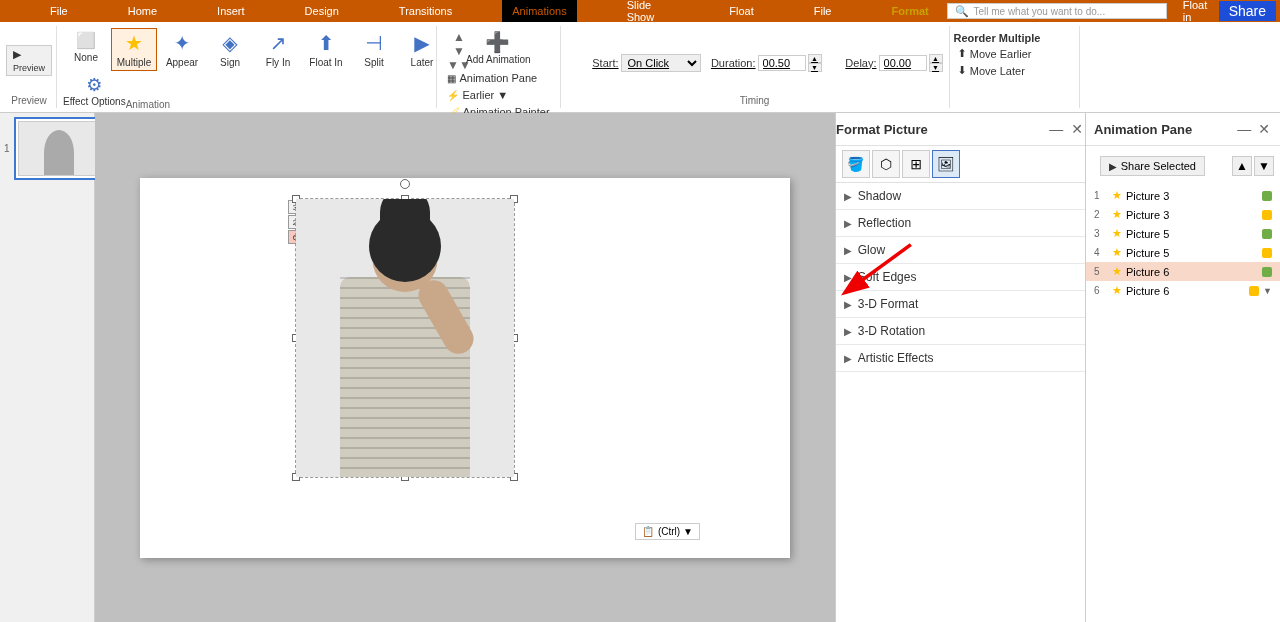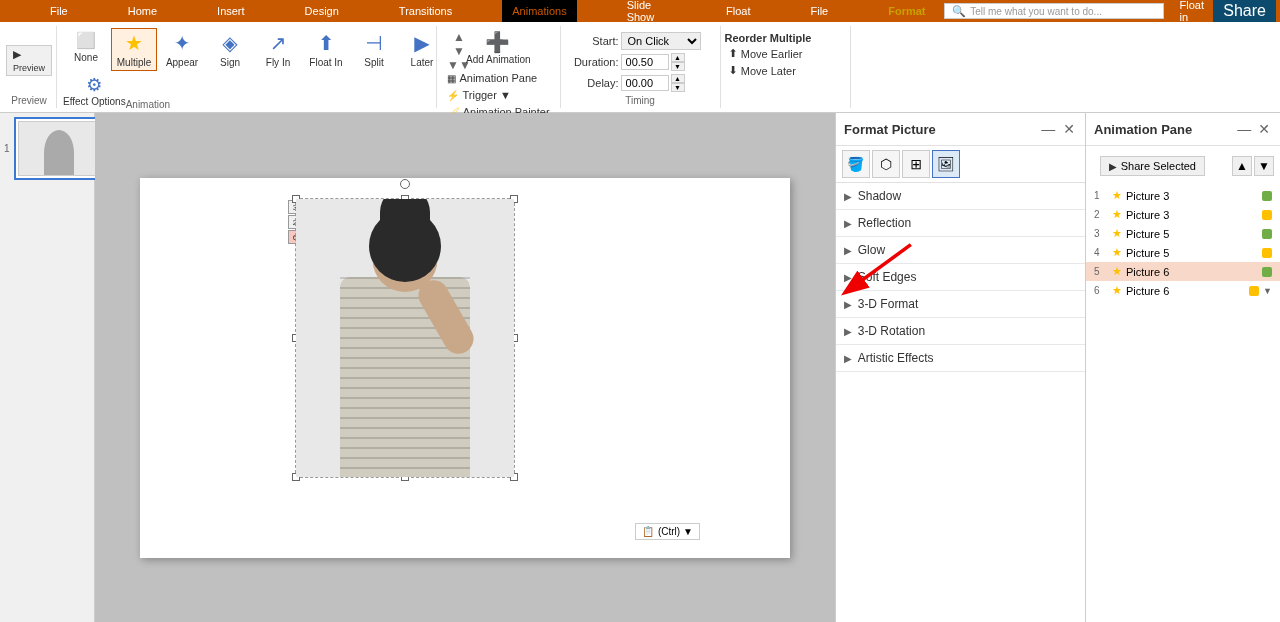--- a/index.html
+++ b/index.html
@@ -53,21 +53,21 @@
     .badge-5 { background: #f8c8c0; }
     .badge-6 { background: #f8c8c0; }
 
     .ctrl-paste { position: absolute; bottom: 10px; right: 40px; background: #fff; border: 1px solid #ccc; padding: 2px 6px; font-size: 10px; cursor: pointer; display: flex; align-items: center; gap: 3px; }
 
     
     .red-arrow { position: absolute; top: 55px; left: 370px; width: 80px; height: 60px; pointer-events: none; }
 
     
     .format-panel { width: 250px; background: #fff; border-left: 1px solid #ccc; display: flex; flex-direction: column; }
-    .panel-header { display: flex; align-items: center; justify-content: space-between; padding: 6px 8px; border-bottom: 1px solid #e0e0e0; }
+    .panel-header { display: flex; align-items: center; justify-content: space-between; padding: 6px 0; border-bottom: 1px solid #e0e0e0; }
     .panel-title { font-size: 13px; font-weight: 600; color: #333; }
     .panel-icon-btn { width: 28px; height: 28px; border: 1px solid #ccc; background: #f5f5f5; display: flex; align-items: center; justify-content: center; cursor: pointer; font-size: 14px; }
     .panel-icon-btn.active { background: #dce9f7; border-color: #4472c4; }
     .panel-close { cursor: pointer; font-size: 14px; color: #666; border: none; background: none; padding: 2px; }
 
     .panel-section { border-bottom: 1px solid #e8e8e8; }
     .panel-section-header { display: flex; align-items: center; padding: 6px 8px; cursor: pointer; font-size: 12px; color: #333; }
     .expand-icon { color: #666; margin-right: 6px; font-size: 10px; }
 
     
@@ -119,21 +119,21 @@
     <div class="ribbon-tab">Float</div>
     <div class="ribbon-tab">File</div>
     <div class="ribbon-tab" style="color:#c8a000; font-weight:600;">Format</div>
     <div style="flex:1; display:flex; align-items:center; padding: 0 8px;">
       <div style="background:#fff; border:1px solid #ccc; display:flex; align-items:center; padding: 2px 8px; width:220px; height:16px;">
         <span style="font-size:11px; color:#666;">🔍</span>
         <span style="font-size:10px; color:#999; margin-left:4px;">Tell me what you want to do...</span>
       </div>
     </div>
     <div style="color:#fff; font-size:11px; padding: 0 8px; cursor:pointer;">Float in</div>
-    <div style="background:#0c4a6e; color:#fff; font-size:16px; padding: 2px 10px; cursor:pointer; margin-right:4px;">Share</div>
+    <div style="background:#1d4ed8; color:#fff; font-size:14px; padding: 2px 10px; cursor:pointer; margin-right:4px;">Share</div>
   </div>
 
   <div class="ribbon-content">
 
     <div class="ribbon-group" style="padding: 2px 4px;">
       <div style="display:flex; flex-direction:column; align-items:center; flex:1; justify-content:center;">
         <div style="font-size:11px; color:#333; padding:2px 6px; border:1px solid #ccc; cursor:pointer; background:#f0f0f0;">▶<br><span style="font-size:9px;">Preview</span></div>
       </div>
       <div class="ribbon-group-label">Preview</div>
     </div>
@@ -192,33 +192,33 @@
         <div style="display:flex; flex-direction:column; align-items:center; margin-bottom:4px;">
           <div style="font-size:20px; color:#4472c4; cursor:pointer;">➕</div>
           <span style="font-size:10px; color:#333;">Add Animation</span>
         </div>
         <button class="adv-btn">
           <span style="font-size:10px;">▦</span>
           <span>Animation Pane</span>
         </button>
         <button class="adv-btn">
           <span style="font-size:10px; color:#ffc000;">⚡</span>
-          <span>Trigger</span>
+          <span>Earlier</span>
           <span>▼</span>
         </button>
         <button class="adv-btn">
           <span style="font-size:10px; color:#ffc000;">🖌</span>
           <span>Animation Painter</span>
         </button>
       </div>
       <div class="ribbon-group-label">Advanced Animation</div>
     </div>
 
     <div class="ribbon-group" style="min-width:160px;">
-      <div style="display:flex; flex-direction:column; gap:3px; flex:1; justify-content:flex-start; padding-top:4px; width:100%;">
+      <div style="display:flex; flex-direction:row; gap:3px; flex:1; justify-content:flex-start; padding-top:4px; width:100%;text-decoration:underline;">
         <div class="start-row">
           <span class="start-label">Start:</span>
           <select class="start-select">
             <option>On Click</option>
           </select>
         </div>
         <div class="start-row">
           <span class="start-label">Duration:</span>
           <input class="duration-input" type="text" value="00.50" style="">
           <div class="ctrl-spin">

